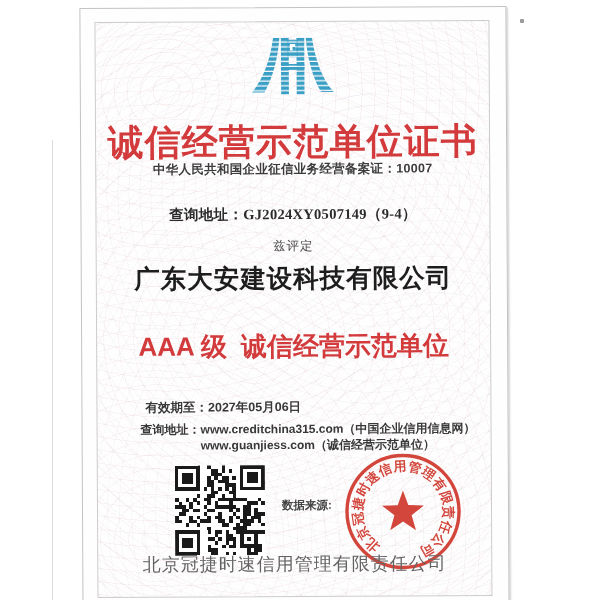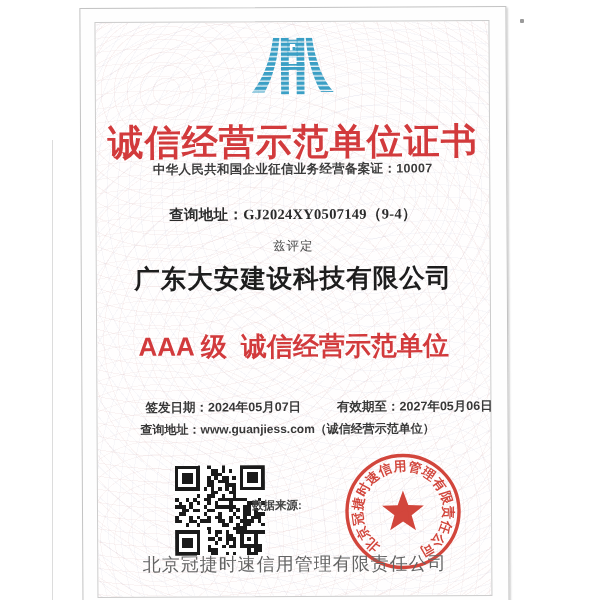--- a/index.html
+++ b/index.html
@@ -37,21 +37,21 @@
   .query-line{top:183px;font-size:14.5px;font-weight:700;color:#2b2b2b;font-family:"Liberation Serif", serif;letter-spacing:.3px;}
   .hereby{top:216px;font-size:12.5px;font-weight:500;color:#4a4a4a;letter-spacing:1px;}
   .company{top:239px;font-size:25.5px;font-weight:600;color:#1d1d1d;font-family:"Liberation Serif", serif;letter-spacing:1px;white-space:nowrap;}
   .grade{top:307px;font-size:26px;font-weight:800;color:#d23a3c;white-space:nowrap;}
   .grade .gap{display:inline-block;width:14px;}
   .dates{top:377px;left:48px;display:flex;gap:36px;font-size:12.5px;font-weight:700;color:#383838;white-space:nowrap;}
   .address{top:400px;left:43px;display:flex;font-size:12px;font-weight:700;color:#383838;line-height:15.5px;white-space:nowrap;}
   .address .urls{display:flex;flex-direction:column;}
   .qr{left:77px;top:443px;width:90px;height:90px;background:#fff;}
   .qr svg{width:100%;height:100%;shape-rendering:crispEdges;}
-  .data-source{left:154px;top:476px;font-size:11.5px;font-weight:700;color:#444444;}
+  .data-source{left:184px;top:476px;font-size:11.5px;font-weight:700;color:#444444;}
   .seal{left:243px;top:428px;width:124px;height:124px;opacity:.92;}
   .issuer{top:530px;font-size:18px;font-weight:500;color:#636363;letter-spacing:1px;white-space:nowrap;}
   
   .sheet-edge{position:absolute;left:52px;top:140px;width:1px;height:460px;background:#dcdcdc;}
   .speck{position:absolute;left:520px;top:19px;width:4px;height:4px;background:#9a9a9a;border-radius:1px;}
 </style>
 </head>
 <body>
 
 <div class="page">
@@ -90,27 +90,27 @@
 
     <div class="abs center hereby">兹评定</div>
 
     <div class="abs center company">广东大安建设科技有限公司</div>
 
     <div class="abs center grade">
       <span>AAA 级</span><span class="gap"></span><span>诚信经营示范单位</span>
     </div>
 
     <div class="abs dates">
-      <span><span>签发日期：</span><span>2024年05月07日</span></span>
       <span><span>有效期至：</span><span>2027年05月06日</span></span>
     </div>
 
     <div class="abs address">
       <span>查询地址：</span>
       <span class="urls">
+        <span>www.creditchina315.com（中国企业信用信息网）</span>
         <span>www.guanjiess.com（诚信经营示范单位）</span>
       </span>
     </div>
 
     <div class="abs qr">
       <svg id="qr-svg" viewBox="0 0 25 25" aria-hidden="true">
           <rect x="0" y="0" width="1" height="1" fill="#1a1a1a"></rect>
           <rect x="1" y="0" width="1" height="1" fill="#1a1a1a"></rect>
           <rect x="2" y="0" width="1" height="1" fill="#1a1a1a"></rect>
           <rect x="3" y="0" width="1" height="1" fill="#1a1a1a"></rect>

